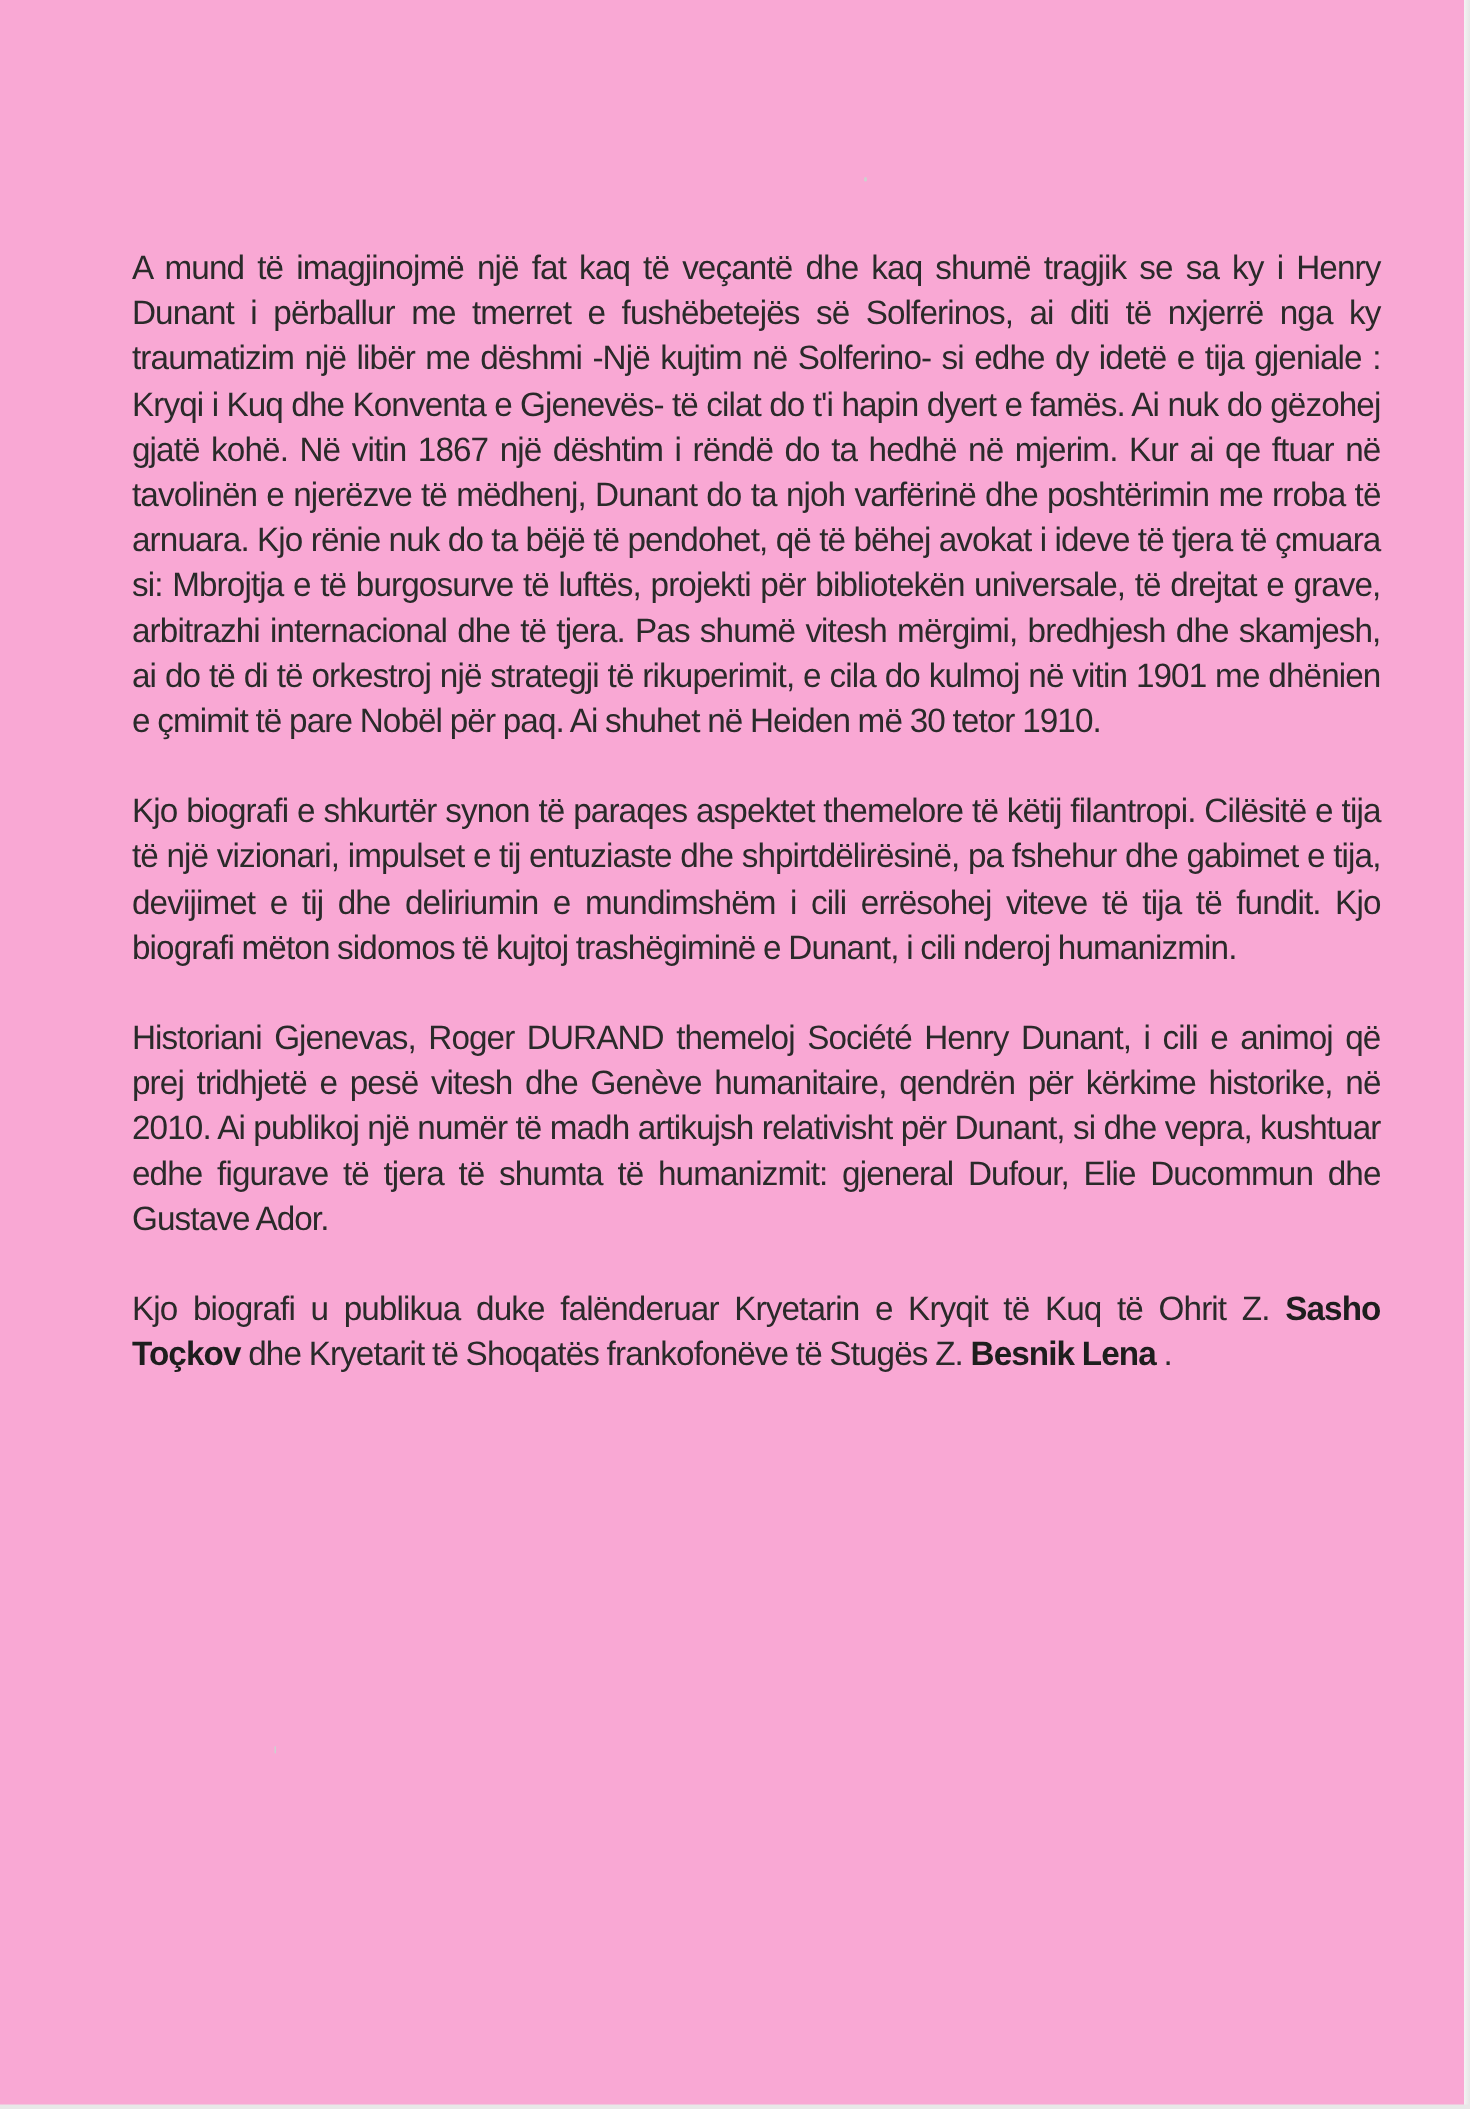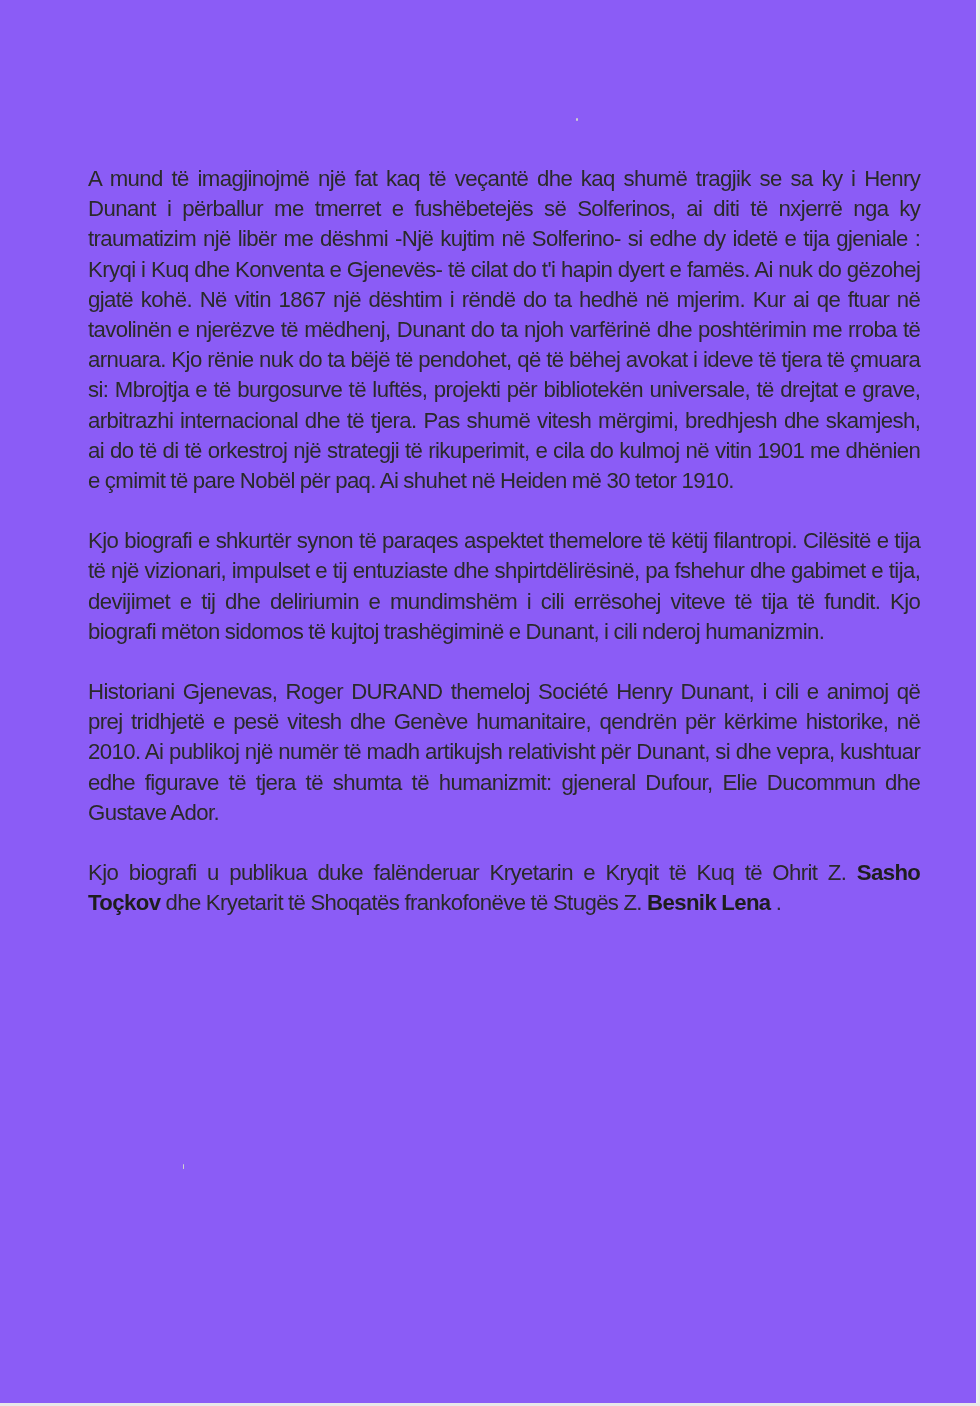--- a/index.html
+++ b/index.html
@@ -11,21 +11,21 @@
     width: 980px;
     height: 1406px;
     position: relative;
     overflow: hidden;
   }
   .page {
     position: absolute;
     left: 0; top: 0;
     width: 980px;
     height: 1406px;
-    background: #8b5cf6;
+    background: #f9a8d4;
   }
   .edge-right {
     position: absolute;
     right: 0; top: 0;
     width: 4px;
     height: 1406px;
     background: linear-gradient(to right, #f4f4f4, #e6e6e6);
   }
   .edge-bottom {
     position: absolute;

